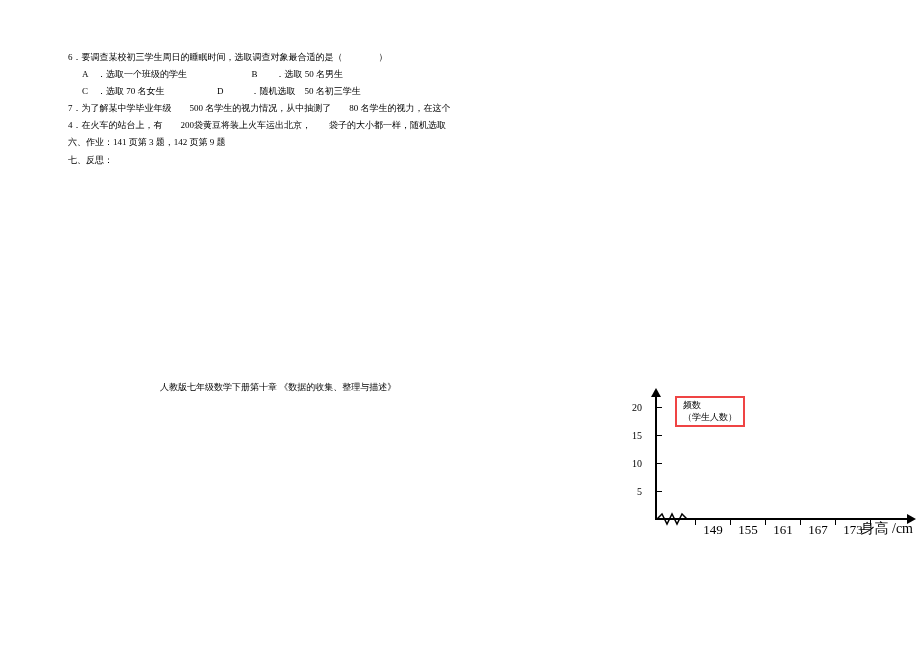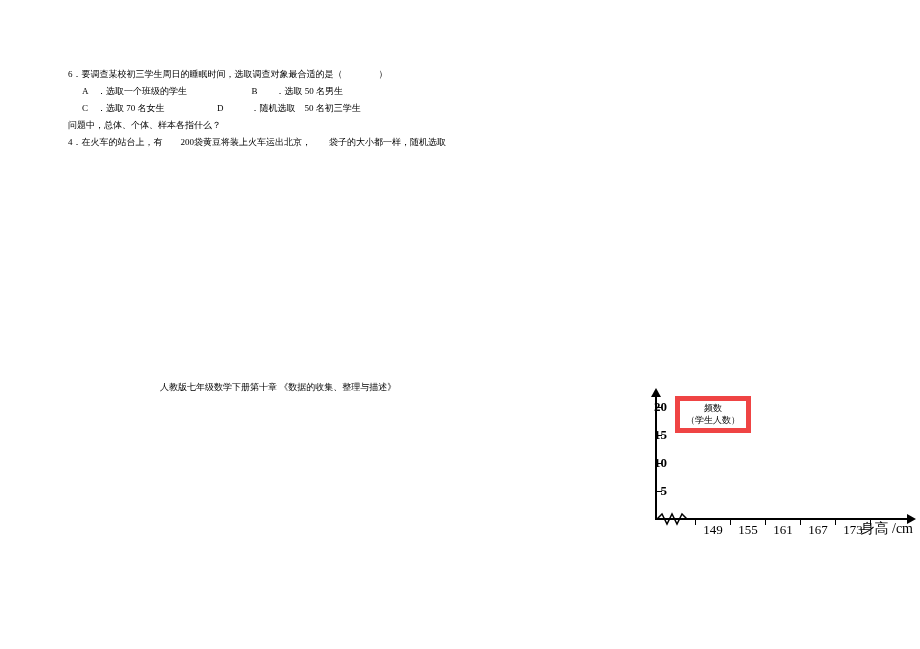--- a/index.html
+++ b/index.html
@@ -11,21 +11,20 @@
       font-size: 9px;
       position: relative;
       color: #000;
     }
     .text-block {
       position: absolute;
       left: 68px;
       top: 49px;
       width: 460px;
       line-height: 1.9;
-      margin-top: 17px;
     }
     .line { white-space: nowrap; }
     .indent { padding-left: 14px; }
     .blank-underline {
       display: inline-block;
       border-bottom: 1px solid #000;
       width: 80px;
       height: 10px;
       vertical-align: baseline;
     }
@@ -78,23 +77,23 @@
     }
     .y-tick {
       position: absolute;
       left: 32px;
       width: 5px;
       height: 1px;
       background: #000;
     }
     .y-label {
       position: absolute;
-      right: 248px;
-      font-size: 13px;
-      font-weight: bold;
+      right: 273px;
+      font-size: 10px;
+      font-weight: normal;
       transform: translateY(-50%);
     }
     .x-tick {
       position: absolute;
       bottom: 25px;
       width: 1px;
       height: 5px;
       background: #000;
     }
     .x-label {
@@ -102,23 +101,22 @@
       bottom: 12px;
       font-size: 13px;
       transform: translateX(-50%);
     }
     .axis-title-y {
       position: absolute;
       left: 50px;
       top: 6px;
       font-size: 9px;
       line-height: 1.3;
-      border: 5px solid #ef4444;
+      border: 2px solid #ef4444;
       padding: 2px 6px;
-      text-align: center;
     }
     .axis-title-x {
       position: absolute;
       right: 2px;
       bottom: 12px;
       font-size: 14px;
     }
     .zigzag {
       position: absolute;
       left: 32px;
@@ -135,22 +133,24 @@
   <div class="line indent">
     <span>A　．选取一个班级的学生</span>
     <span style="display:inline-block; width:60px;"></span>
     <span>B　　．选取 50 名男生</span>
   </div>
   <div class="line indent">
     <span>C　．选取 70 名女生</span>
     <span style="display:inline-block; width:48px;"></span>
     <span>D　　　．随机选取　50 名初三学生</span>
   </div>
-  <div class="line">问题中，总体、个体、样本各指什么？</div>
+  <div class="line">7．为了解某中学毕业年级　　500 名学生的视力情况，从中抽测了　　80 名学生的视力，在这个</div>
   <div class="line">4．在火车的站台上，有　　200袋黄豆将装上火车运出北京，　　袋子的大小都一样，随机选取</div>
+  <div class="line">六、作业：141 页第 3 题，142 页第 9 题</div>
+  <div class="line">七、反思：</div>
 </div>
 
 <div class="footer-text">人教版七年级数学下册第十章 《数据的收集、整理与描述》</div>
 
 <div class="chart-container">
   <div class="y-axis"></div>
   <div class="y-arrow"></div>
   <div class="x-axis"></div>
   <div class="x-arrow"></div>
 

